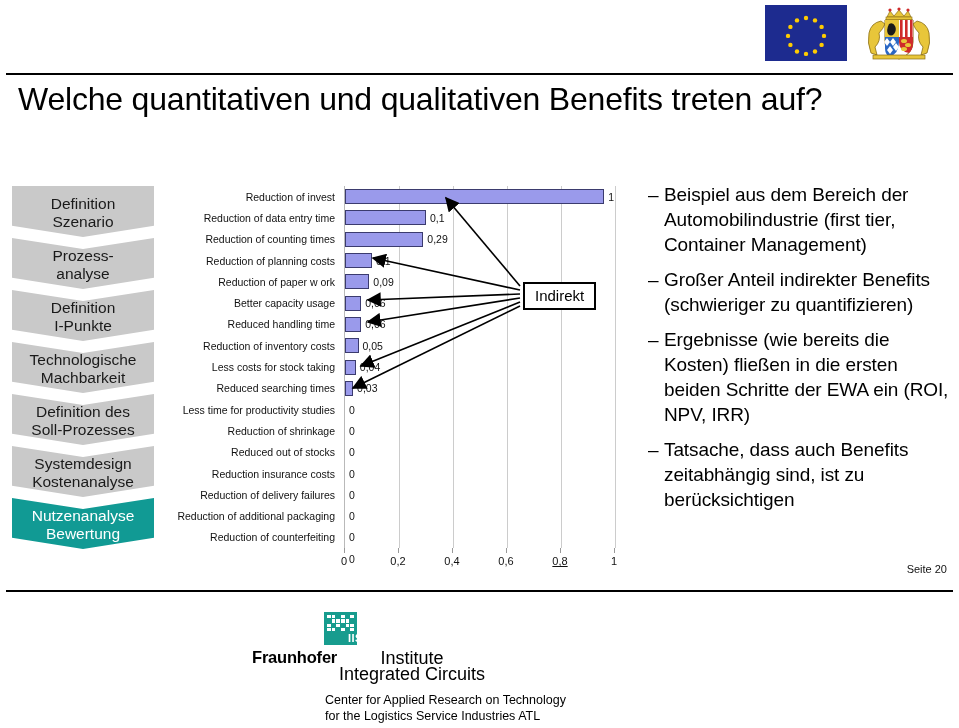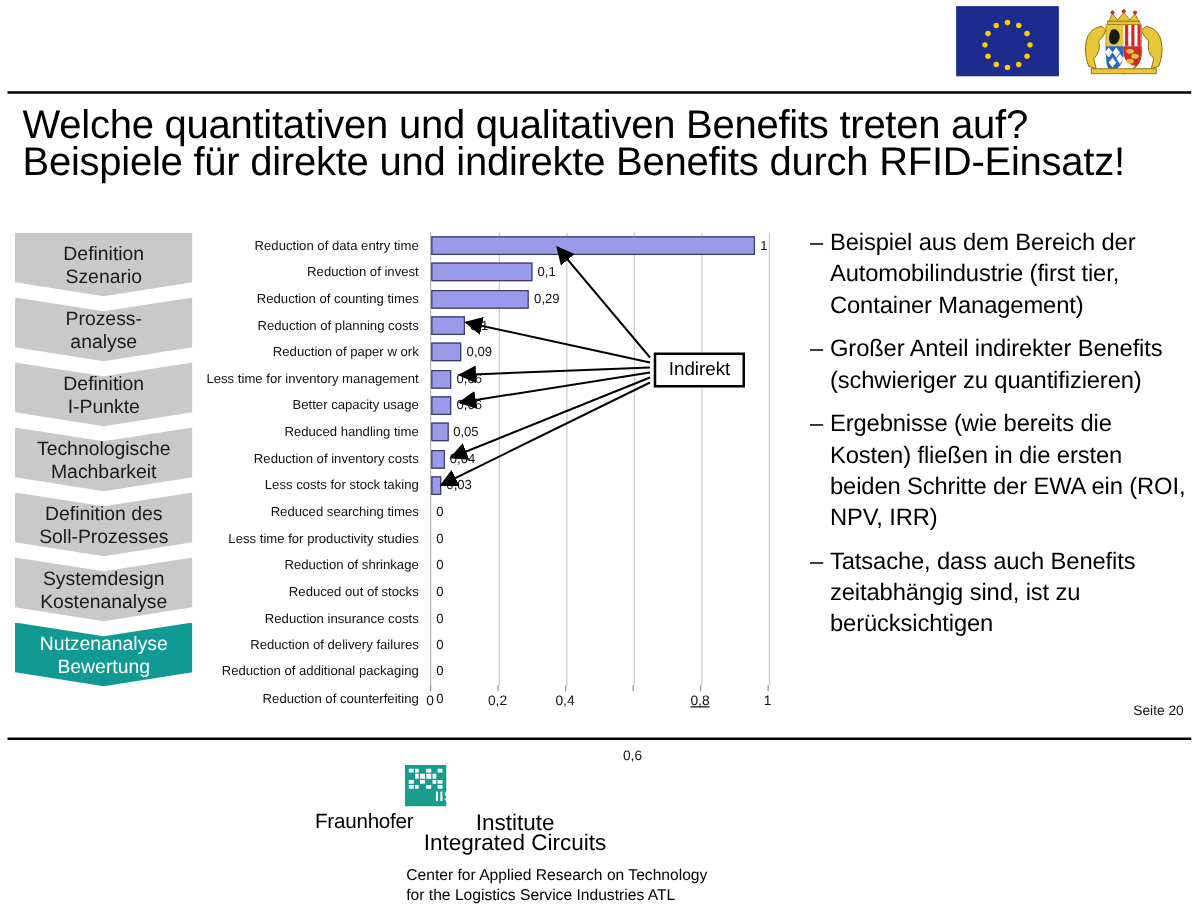--- a/index.html
+++ b/index.html
@@ -285,21 +285,21 @@
     font-size: 11px;
     font-weight: bold;
     letter-spacing: 0.5px;
     padding-left: 24px;
   }
   #logo-word {
     position: absolute;
     left: 0;
     top: 36px;
     font-size: 16.5px;
-    font-weight: normal;
+    font-weight: bold;
     letter-spacing: -0.2px;
   }
   #logo-sub {
     position: absolute;
     left: 87px;
     top: 38px;
     font-size: 18px;
     line-height: 16px;
     text-align: center;
   }
@@ -371,21 +371,20 @@
 
       <rect x="16" y="50" width="52" height="4" fill="#e8c63a" stroke="#8a6d14" stroke-width="0.7"></rect>
     </svg>
   </div>
 </div>
 
 <div id="header-rule"></div>
 
 <div id="title-block">
   <div class="tline">Welche quantitativen und qualitativen Benefits treten auf?</div>
-  <div class="tline">Beispiele für direkte und indirekte Benefits durch RFID-Einsatz!</div>
 </div>
 
 <div id="sidebar">
   <div class="chev first">
     <span>Definition</span>
     <span>Szenario</span>
   </div>
   <div class="chev">
     <span>Prozess-</span>
     <span>analyse</span>
@@ -407,26 +406,25 @@
     <span>Kostenanalyse</span>
   </div>
   <div class="chev active">
     <span>Nutzenanalyse</span>
     <span>Bewertung</span>
   </div>
 </div>
 
 <div id="chart">
   <div id="chart-cats">
+      <div class="cat-row">Reduction of invest</div>
       <div class="cat-row">Reduction of data entry time</div>
-      <div class="cat-row">Reduction of invest</div>
       <div class="cat-row">Reduction of counting times</div>
       <div class="cat-row">Reduction of planning costs</div>
       <div class="cat-row">Reduction of paper w ork</div>
-      <div class="cat-row">Less time for inventory management</div>
       <div class="cat-row">Better capacity usage</div>
       <div class="cat-row">Reduced handling time</div>
       <div class="cat-row">Reduction of inventory costs</div>
       <div class="cat-row">Less costs for stock taking</div>
       <div class="cat-row">Reduced searching times</div>
       <div class="cat-row">Less time for productivity studies</div>
       <div class="cat-row">Reduction of shrinkage</div>
       <div class="cat-row">Reduced out of stocks</div>
       <div class="cat-row">Reduction insurance costs</div>
       <div class="cat-row">Reduction of delivery failures</div>
@@ -505,21 +503,21 @@
       </div>
     </div>
   <div id="xaxis">
       <div class="xtick-mark" style="left: 0px;"></div>
       <div class="xtick-lbl" style="left: 0px;">0</div>
       <div class="xtick-mark" style="left: 54px;"></div>
       <div class="xtick-lbl" style="left: 54px;">0,2</div>
       <div class="xtick-mark" style="left: 108px;"></div>
       <div class="xtick-lbl" style="left: 108px;">0,4</div>
       <div class="xtick-mark" style="left: 162px;"></div>
-      <div class="xtick-lbl" style="left: 162px; margin-top: 44px;">0,6</div>
+      <div class="xtick-lbl" style="left: 162px;">0,6</div>
       <div class="xtick-mark" style="left: 216px;"></div>
       <div class="xtick-lbl" style="left: 216px; text-decoration: underline;">0,8</div>
       <div class="xtick-mark" style="left: 270px;"></div>
       <div class="xtick-lbl" style="left: 270px;">1</div>
     </div>
 </div>
 
 <div id="arrows">
   <svg width="470" height="398" viewBox="0 0 470 398">
     <defs>

